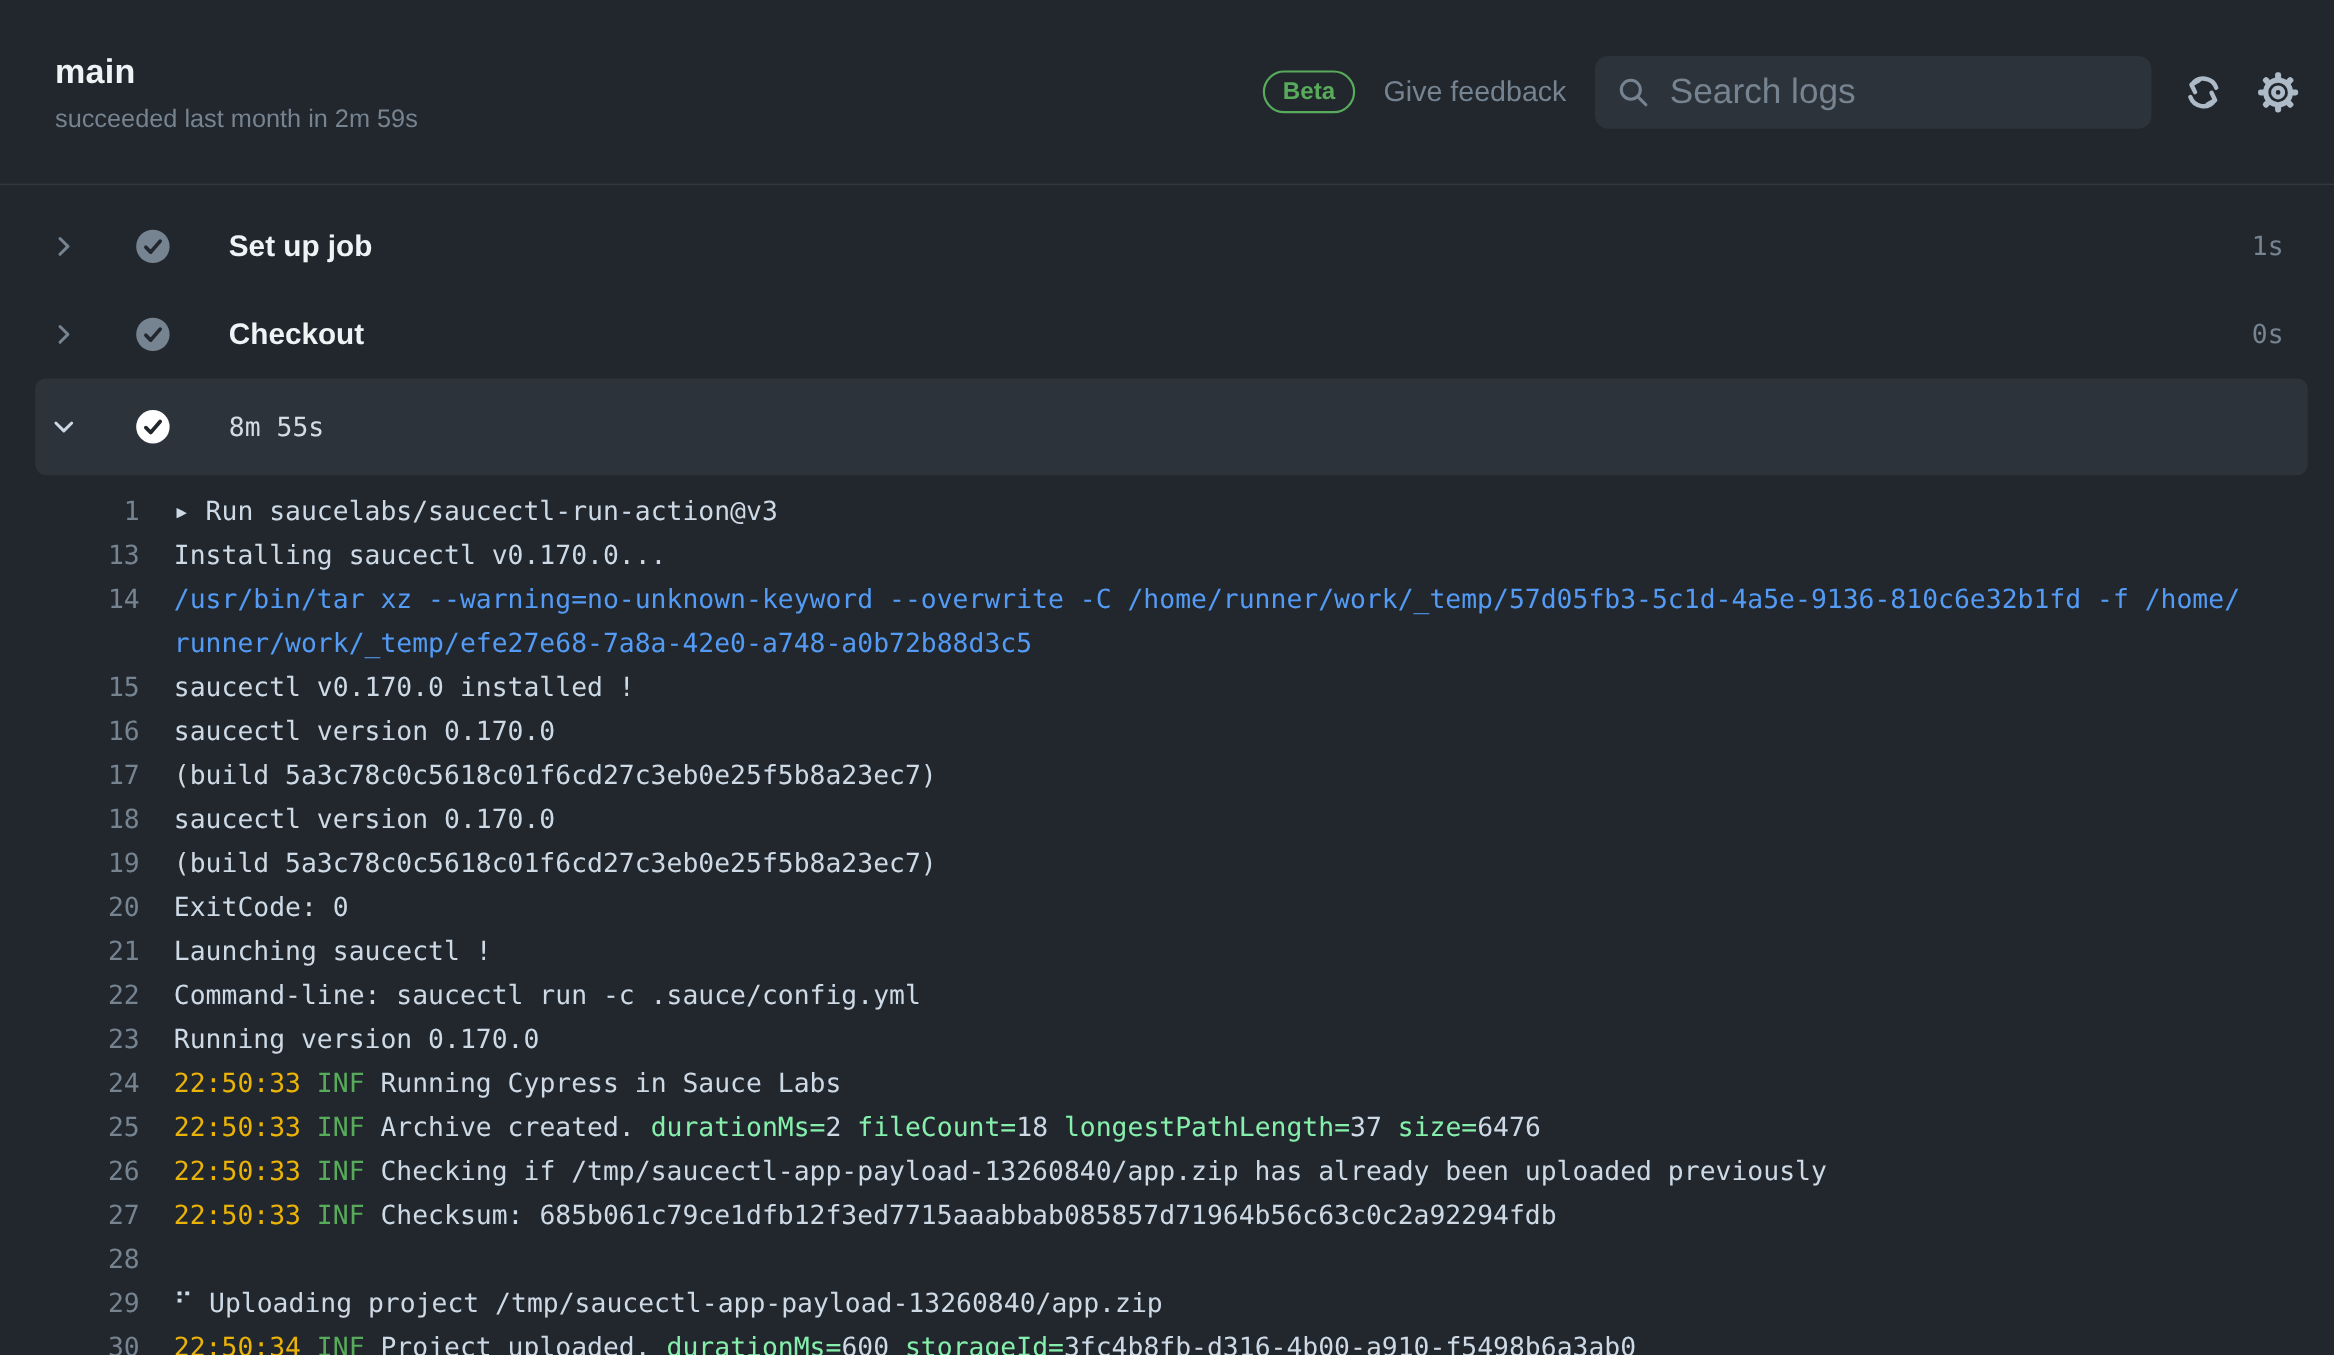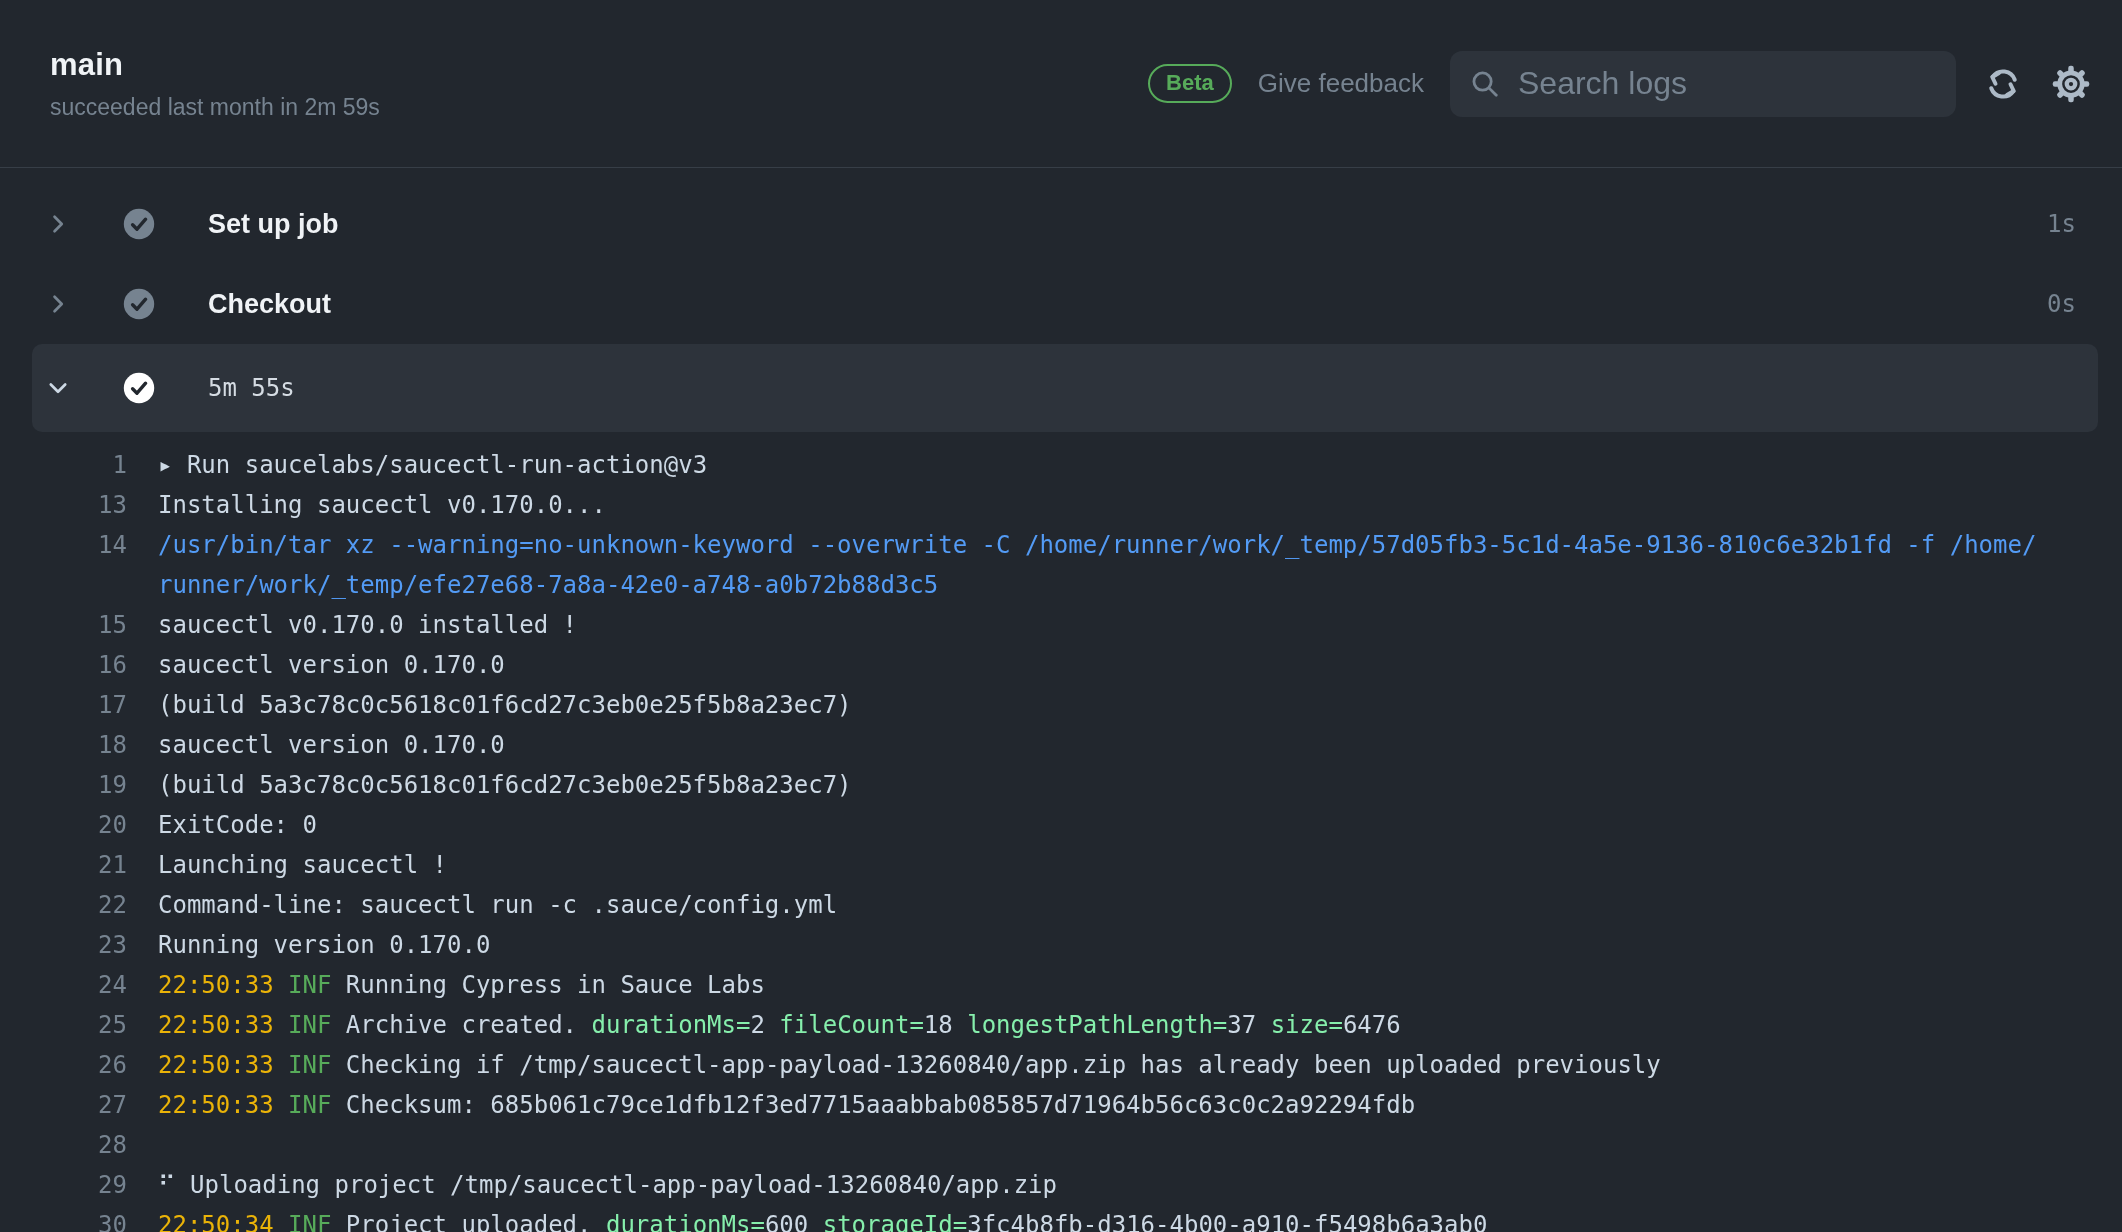--- a/index.html
+++ b/index.html
@@ -173,21 +173,21 @@
         <svg width="24" height="24" viewBox="0 0 16 16">
             <path d="M3.2 5.7 L8 10.5 L12.8 5.7" fill="none" stroke="#cdd9e5" stroke-width="1.8" stroke-linecap="round" stroke-linejoin="round"></path>
           </svg>
       </span>
       <span class="step-status">
         <svg width="32" height="32" viewBox="0 0 16 16">
           <circle cx="8" cy="8" r="7.6" fill="#ffffff"></circle>
           <path d="M4.8 8.4 L7 10.6 L11.3 5.6" fill="none" stroke="#22272e" stroke-width="1.7" stroke-linecap="round" stroke-linejoin="round"></path>
         </svg>
       </span>
-      <span class="step-duration">5m 55s</span>
+      <span class="step-duration">8m 55s</span>
     </div>
 
   </div>
 
   <div class="log">
       <div class="log-line">
         <span class="log-num">1</span>
         <span class="log-text"><span class="seg-default">▸ </span><span class="seg-default">Run saucelabs/saucectl-run-action@v3</span></span>
       </div>
       <div class="log-line">

